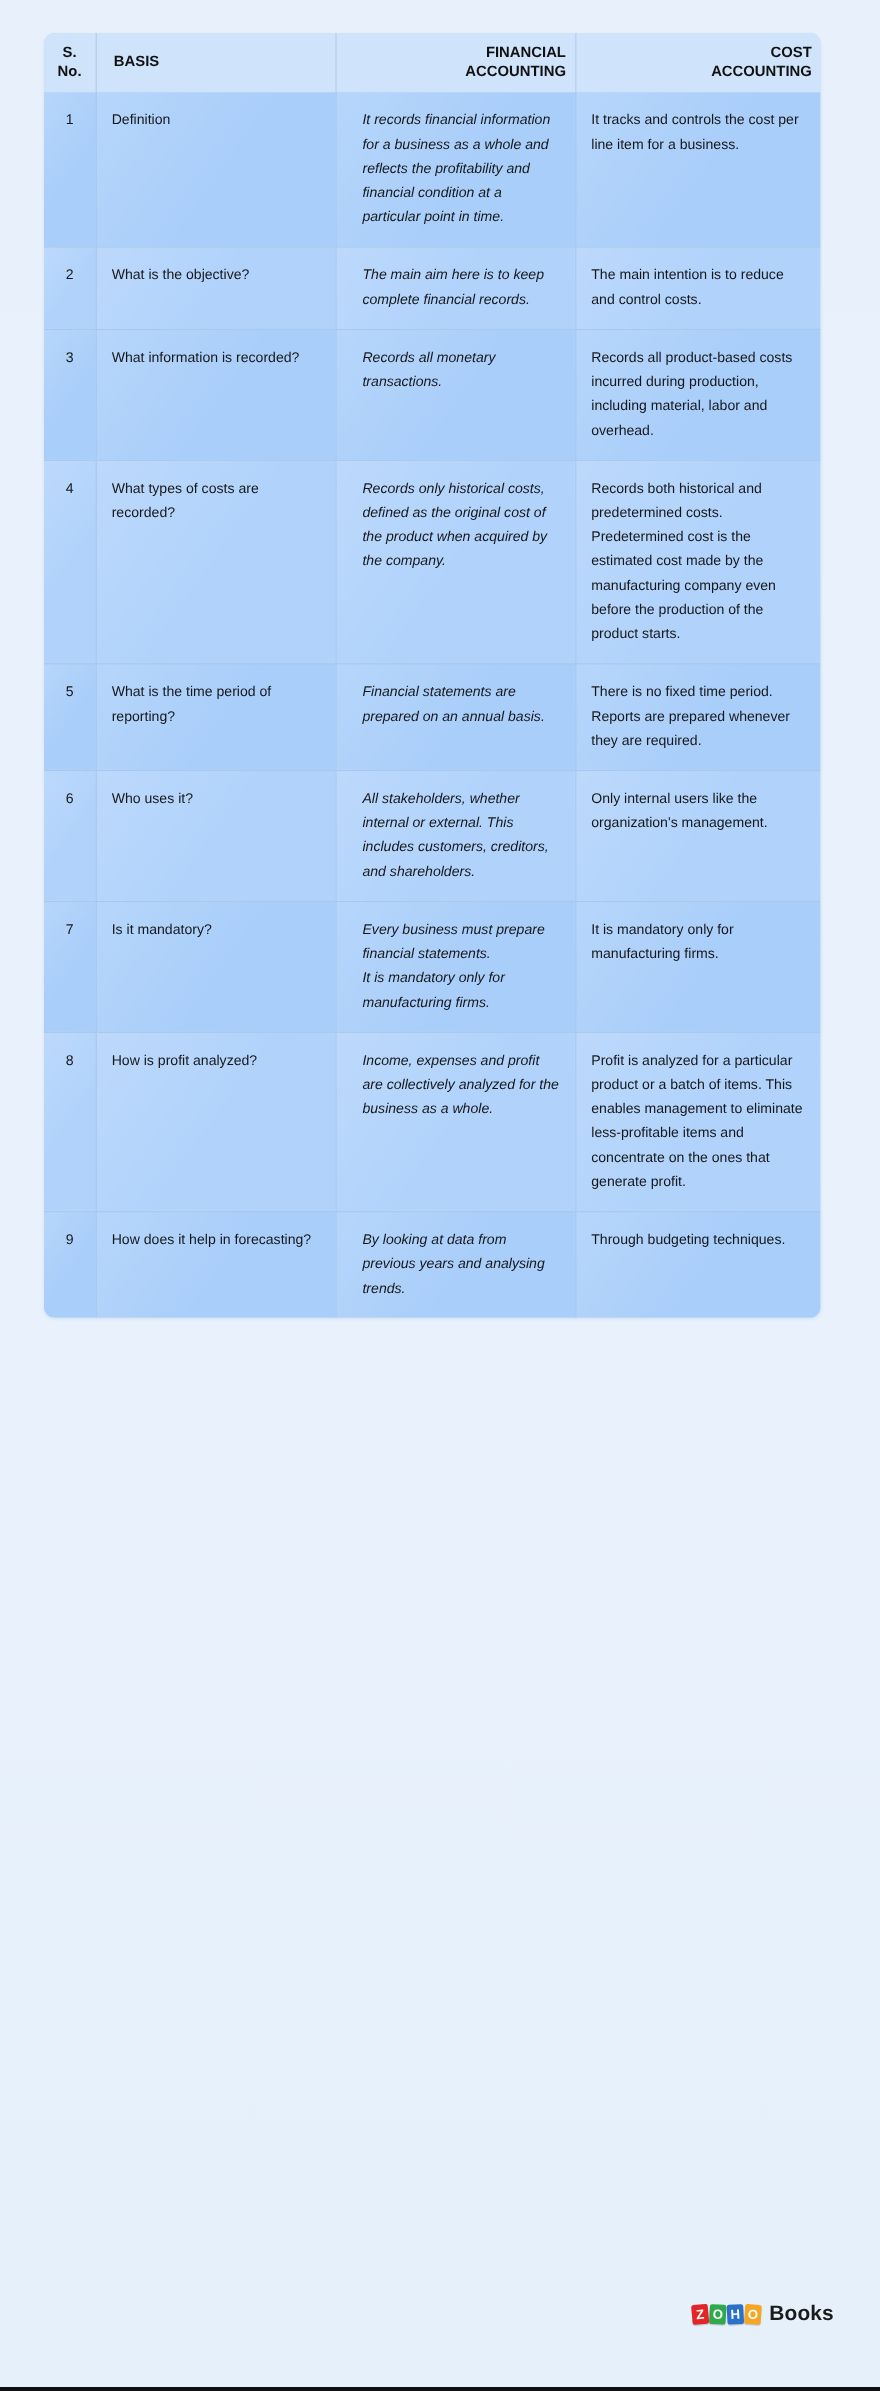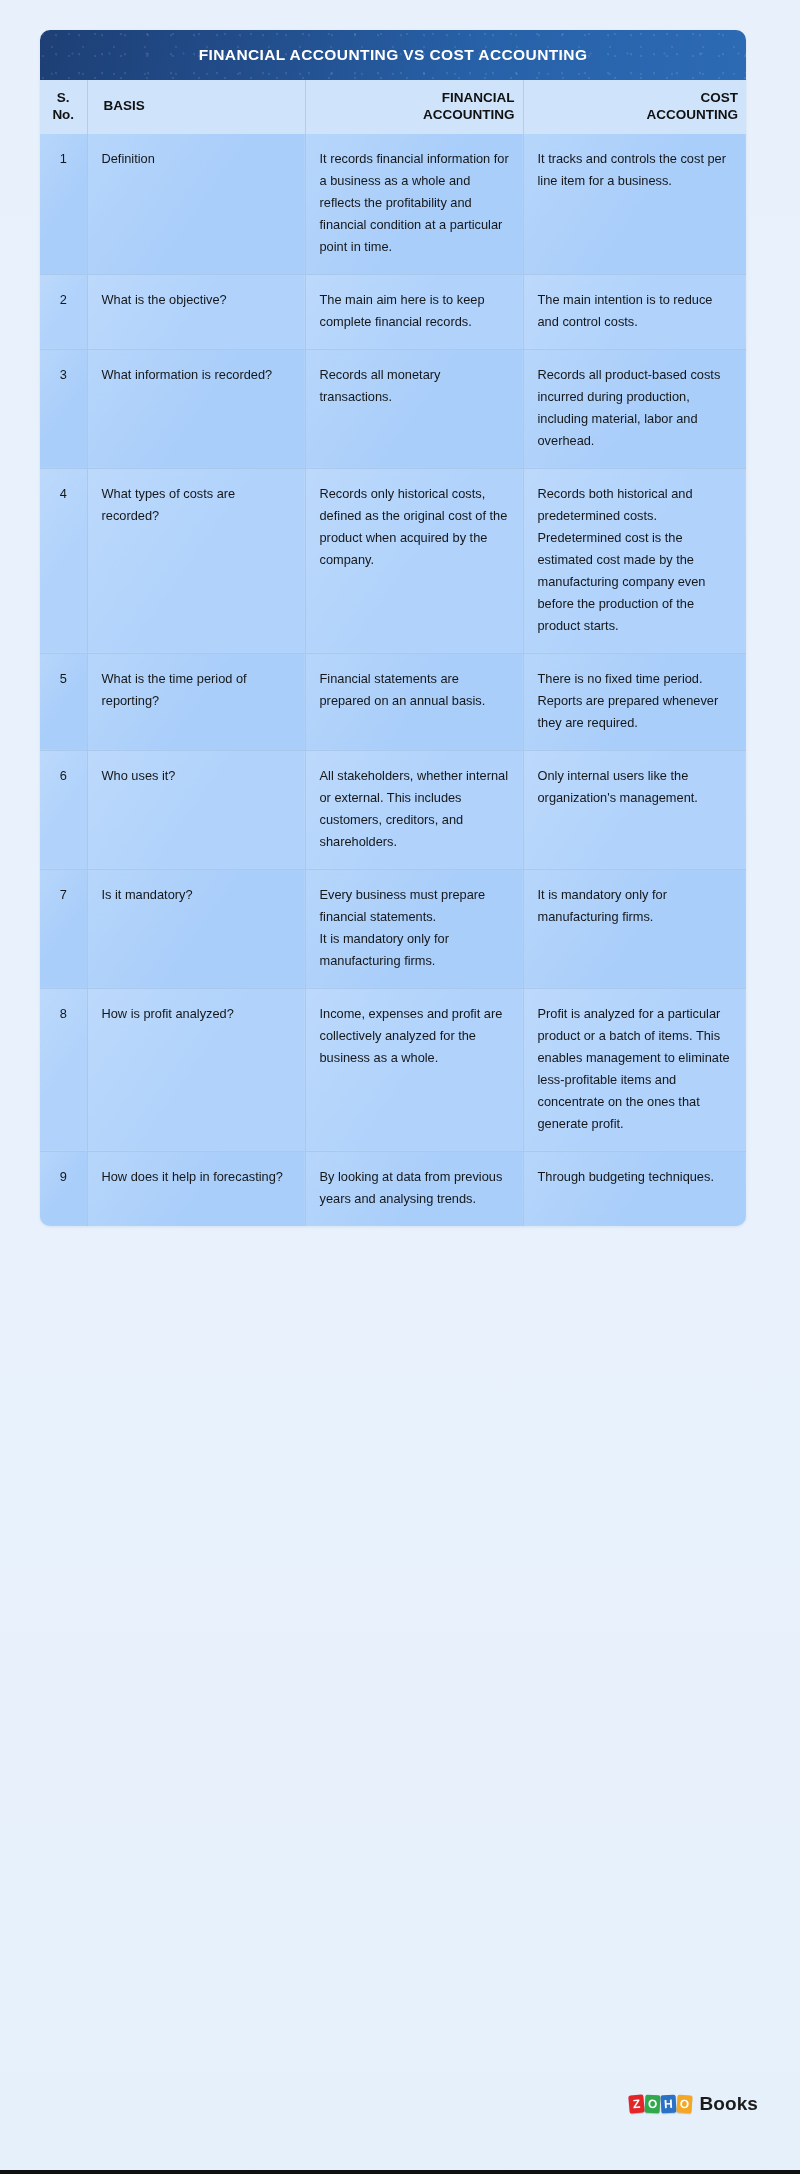--- a/index.html
+++ b/index.html
@@ -96,21 +96,21 @@
   tbody td:last-child { border-right: none; }
   tbody tr:first-child td { border-top: none; }
 
   td.t-no {
     text-align: center;
     padding-left: 6px;
     padding-right: 6px;
     font-size: 12.8px;
   }
   td.t-basis { padding-left: 14px; margin-left: 34px; }
-  td.t-fa   { padding-left: 14px; }
+  td.t-fa   { padding-left: 24px; font-style: italic; }
   td.t-ca   { padding-left: 14px; margin-left: 17px; }
 
   
   tbody tr:nth-child(odd)  td { background-color: #a9cefa; }
   tbody tr:nth-child(even) td { background-color: #b0d2fb; }
 
   .cell-line { display: block; }
   .cell-line + .cell-line { margin-top: 0; }
 
   
@@ -159,23 +159,20 @@
     background: #0f0f0f;
   }
 </style>
 </head>
 <body>
 
 <div class="page">
 
   <div class="table-wrap">
 
-    <div class="banner">
-      <div class="banner-title">FINANCIAL ACCOUNTING VS COST ACCOUNTING</div>
-    </div>
 
     <table class="cmp">
       <colgroup>
         <col class="c-no">
           <col class="c-basis">
           <col class="c-fa">
           <col class="c-ca">
       </colgroup>
       <thead>
         <tr>

